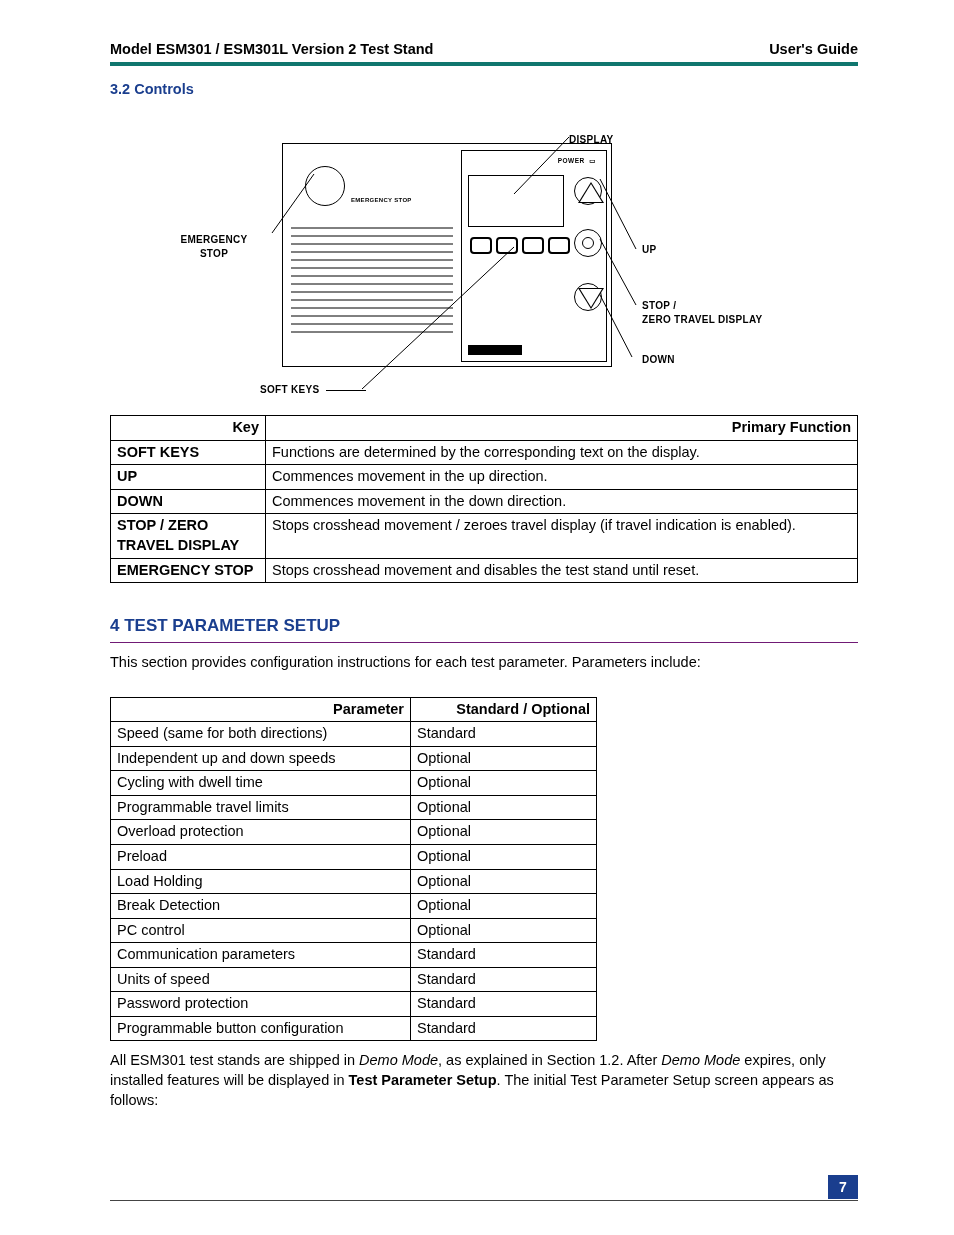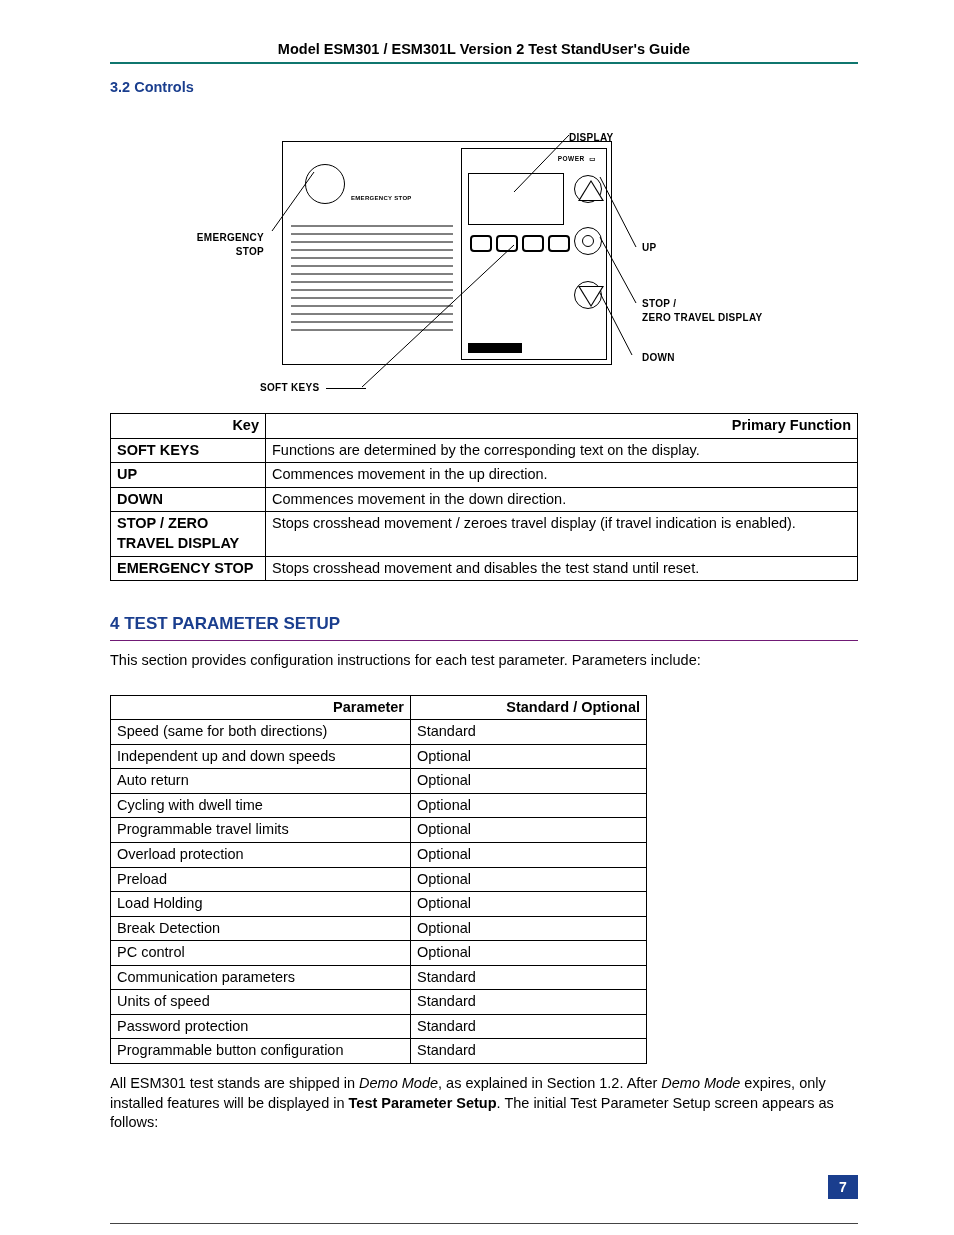--- a/index.html
+++ b/index.html
@@ -6,39 +6,39 @@
   body {
     font-family: Arial, Helvetica, sans-serif;
     font-size: 14.5px;
     color: #000;
     background: #fff;
     width: 954px;
     margin: 0 auto;
     padding: 40px 96px 40px 110px;
     line-height: 1.35;
   }
-  .hdr-line { display: flex; justify-content: center; font-weight: bold; padding-bottom: 2px; border-bottom: 2px solid #0f766e; }
+  .hdr-line { display: flex; justify-content: space-between; font-weight: bold; padding-bottom: 2px; border-bottom: 4px solid #0f766e; }
   .sect-sub { color: #1a3e8e; font-weight: bold; margin: 14px 0 20px; font-size: 14.5px; }
   .sect-hd { color: #1a3e8e; font-weight: bold; font-size: 17px; margin: 32px 0 2px; padding-bottom: 4px; border-bottom: 1px solid #701a75; }
   .diagram-wrap { position: relative; width: 640px; height: 290px; margin: 0 auto 6px; }
   .dlabel { position: absolute; font-size: 10px; font-weight: bold; letter-spacing: .3px; }
   .panel { position: absolute; background: #fff; border: 1px solid #000; }
   .softbtn { position: absolute; width: 22px; height: 17px; border: 2px solid #000; border-radius: 4px; background:#fff; }
   .rndbtn { position: absolute; border: 1px solid #000; border-radius: 50%; background:#fff; }
   .tri-up, .tri-dn { position: absolute; width: 0; height: 0; }
   .tri-up { border-left: 11px solid transparent; border-right: 11px solid transparent; border-bottom: 18px solid #fff; }
   .tri-up::after { content:""; position:absolute; left:-13px; top:-2px; width:0; height:0; border-left:13px solid transparent; border-right:13px solid transparent; border-bottom:21px solid #000; z-index:-1;}
   .tri-dn { border-left: 11px solid transparent; border-right: 11px solid transparent; border-top: 18px solid #fff; }
   .tri-dn::after { content:""; position:absolute; left:-13px; top:-19px; width:0; height:0; border-left:13px solid transparent; border-right:13px solid transparent; border-top:21px solid #000; z-index:-1;}
   svg.leads { position:absolute; inset:0; pointer-events:none; }
   table { border-collapse: collapse; width: 100%; }
   th, td { border: 1px solid #000; padding: 2px 6px; vertical-align: top; text-align: left; }
   th, .rowhead { font-weight: bold; text-align: right; }
   .table-controls th:first-child, .table-controls td:first-child { width: 155px; }
-  .table-params { width: 537px; margin-top: 24px; }
+  .table-params { width: 487px; margin-top: 24px; }
   .table-params th:first-child, .table-params td:first-child { width: 300px; }
   .para { margin: 10px 0; }
   .pnum { position: fixed; right: 96px; bottom: 36px; width: 30px; height: 24px; background: #1a3e8e; color: #fff; font-weight: bold; display:flex; align-items:center; justify-content:center; font-size: 14px; }
   .footer-rule { border-top: 1px solid #444; margin-top: 90px; }
   .italic { font-style: italic; }
   .bold { font-weight: bold; }
 </style>
 </head>
 <body>
 
@@ -108,21 +108,21 @@
       <line x1="350" y1="75" x2="405" y2="18"></line>
       <line x1="150" y1="55" x2="108" y2="114"></line>
       <line x1="436" y1="60" x2="472" y2="130"></line>
       <line x1="436" y1="120" x2="472" y2="186"></line>
       <line x1="436" y1="176" x2="468" y2="238"></line>
       <line x1="198" y1="270" x2="350" y2="128"></line>
     </g>
   </svg>
 
   <div class="dlabel" style="left:405px; top:14px;">DISPLAY</div>
-  <div class="dlabel" style="left:0px; top:114px; text-align:right; width:100px; white-space:pre;">EMERGENCY
+  <div class="dlabel" style="left:0px; top:114px; text-align:center; width:100px; white-space:pre;">EMERGENCY
 STOP</div>
   <div class="dlabel" style="left:478px; top:124px;">UP</div>
   <div class="dlabel" style="left:478px; top:180px; white-space:pre;">STOP /
 ZERO TRAVEL DISPLAY</div>
   <div class="dlabel" style="left:478px; top:234px;">DOWN</div>
   <div class="dlabel" style="left:96px; top:264px;">
     <span>SOFT KEYS</span>
     <span style="display:inline-block; width:40px; border-top:1px solid #000; vertical-align:middle; margin-left:4px;"></span>
   </div>
 </div>
@@ -171,24 +171,20 @@
   <tbody>
     <tr>
         <td>Speed (same for both directions)</td>
         <td>Standard</td>
       </tr>
     <tr>
         <td>Independent up and down speeds</td>
         <td>Optional</td>
       </tr>
     <tr>
-        <td>Auto return</td>
-        <td>Optional</td>
-      </tr>
-    <tr>
         <td>Cycling with dwell time</td>
         <td>Optional</td>
       </tr>
     <tr>
         <td>Programmable travel limits</td>
         <td>Optional</td>
       </tr>
     <tr>
         <td>Overload protection</td>
         <td>Optional</td>

